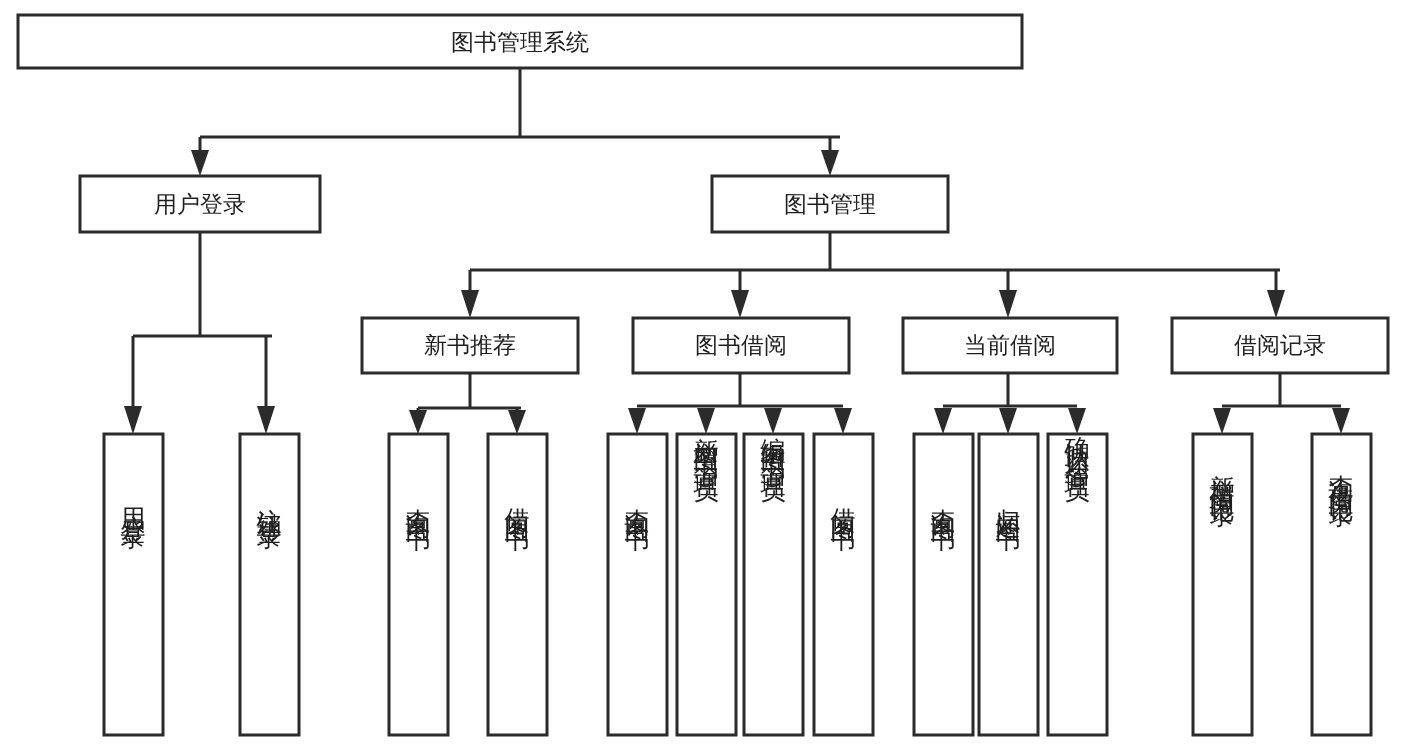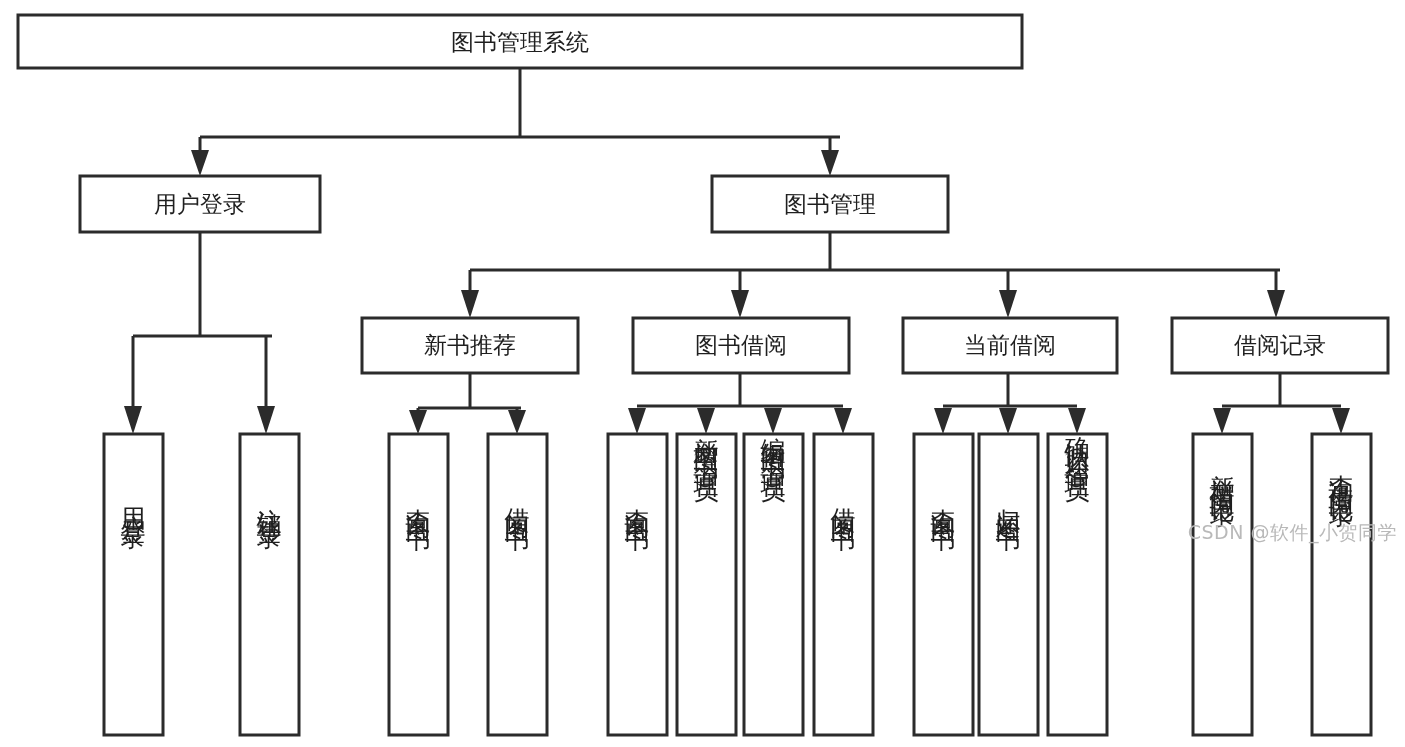--- a/index.html
+++ b/index.html
@@ -176,14 +176,13 @@
       <rect class="node-box" x="1193" y="434" width="59" height="301"></rect>
       <text class="node-label-vert" x="1222" y="472">新增借阅记录</text>
     </g>
     <g>
       <rect class="node-box" x="1312" y="434" width="59" height="301"></rect>
       <text class="node-label-vert" x="1341" y="472">查询借阅记录</text>
     </g>
 
   </svg>
 
-  <div class="watermark">CSDN @软件_小贺同学</div>
 </div>
 
 </body></html>

